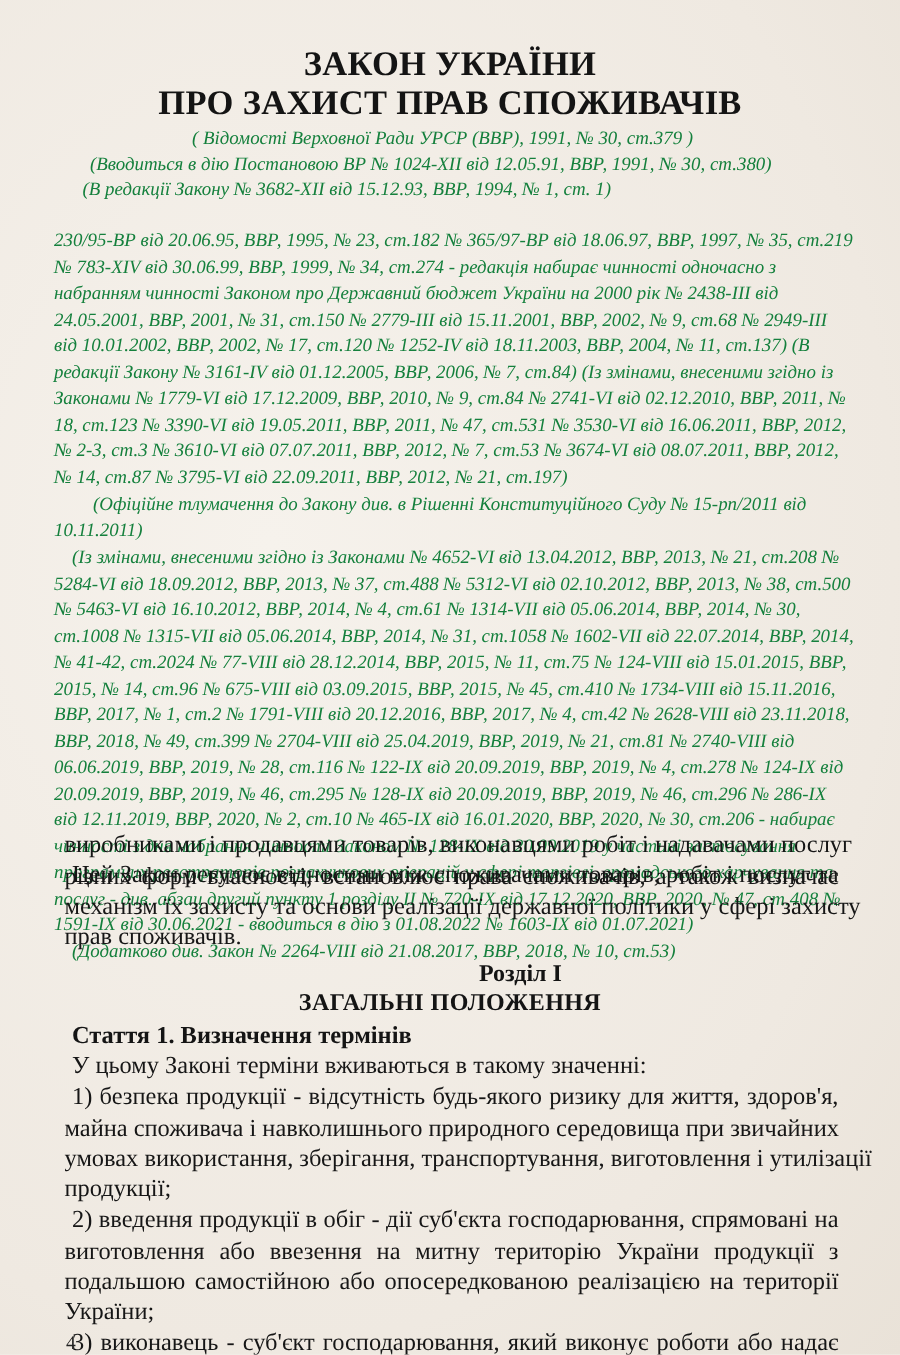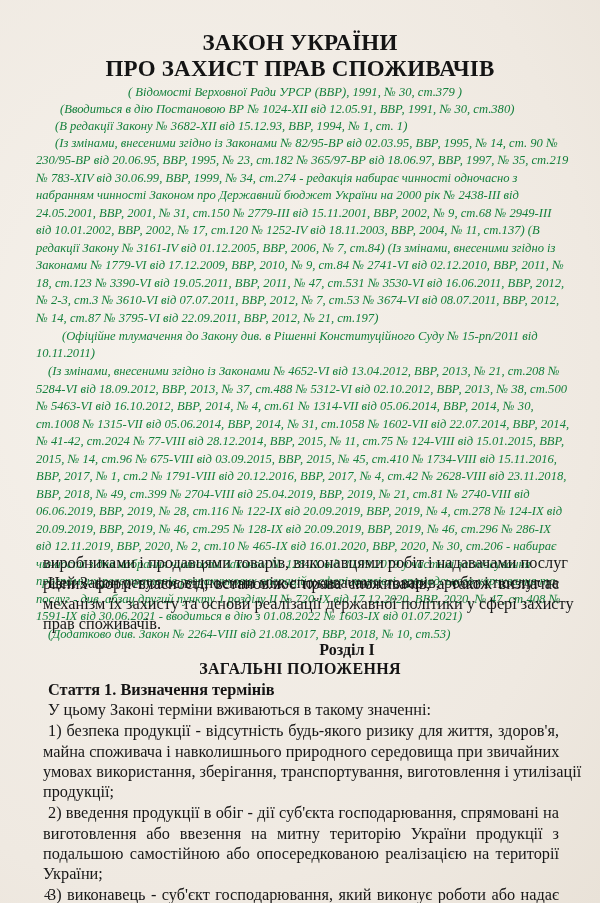--- a/index.html
+++ b/index.html
@@ -44,21 +44,20 @@
 <body>
 
 <div class="page">
 
   <div class="title t1">ЗАКОН УКРАЇНИ</div>
   <div class="title t2">ПРО ЗАХИСТ ПРАВ СПОЖИВАЧІВ</div>
 
   <div class="it" style="left:128px; top:84px;">( Відомості Верховної Ради УРСР (ВВР), 1991, № 30, ст.379 )</div>
   <div class="it" style="left:60px;  top:101px;">(Вводиться в дію Постановою ВР № 1024-XII від 12.05.91, ВВР, 1991, № 30, ст.380)</div>
   <div class="it" style="left:55px;  top:118px;">(В редакції Закону № 3682-XII від 15.12.93, ВВР, 1994, № 1, ст. 1)</div>
-  <div class="it" style="left:55px;  top:135px;">(Із змінами, внесеними згідно із Законами № 82/95-ВР від 02.03.95, ВВР, 1995, № 14, ст. 90 №</div>
   <div class="it" style="left:36px;  top:152px;">230/95-ВР від 20.06.95, ВВР, 1995, № 23, ст.182 № 365/97-ВР від 18.06.97, ВВР, 1997, № 35, ст.219</div>
   <div class="it" style="left:36px;  top:170px;">№ 783-XIV від 30.06.99, ВВР, 1999, № 34, ст.274 - редакція набирає чинності одночасно з</div>
   <div class="it" style="left:36px;  top:187px;">набранням чинності Законом про Державний бюджет України на 2000 рік № 2438-III від</div>
   <div class="it" style="left:36px;  top:205px;">24.05.2001, ВВР, 2001, № 31, ст.150 № 2779-III від 15.11.2001, ВВР, 2002, № 9, ст.68 № 2949-III</div>
   <div class="it" style="left:36px;  top:222px;">від 10.01.2002, ВВР, 2002, № 17, ст.120 № 1252-IV від 18.11.2003, ВВР, 2004, № 11, ст.137) (В</div>
   <div class="it" style="left:36px;  top:240px;">редакції Закону № 3161-IV від 01.12.2005, ВВР, 2006, № 7, ст.84) (Із змінами, внесеними згідно із</div>
   <div class="it" style="left:36px;  top:257px;">Законами № 1779-VI від 17.12.2009, ВВР, 2010, № 9, ст.84 № 2741-VI від 02.12.2010, ВВР, 2011, №</div>
   <div class="it" style="left:36px;  top:275px;">18, ст.123 № 3390-VI від 19.05.2011, ВВР, 2011, № 47, ст.531 № 3530-VI від 16.06.2011, ВВР, 2012,</div>
   <div class="it" style="left:36px;  top:292px;">№ 2-3, ст.3 № 3610-VI від 07.07.2011, ВВР, 2012, № 7, ст.53 № 3674-VI від 08.07.2011, ВВР, 2012,</div>
   <div class="it" style="left:36px;  top:310px;">№ 14, ст.87 № 3795-VI від 22.09.2011, ВВР, 2012, № 21, ст.197)</div>

